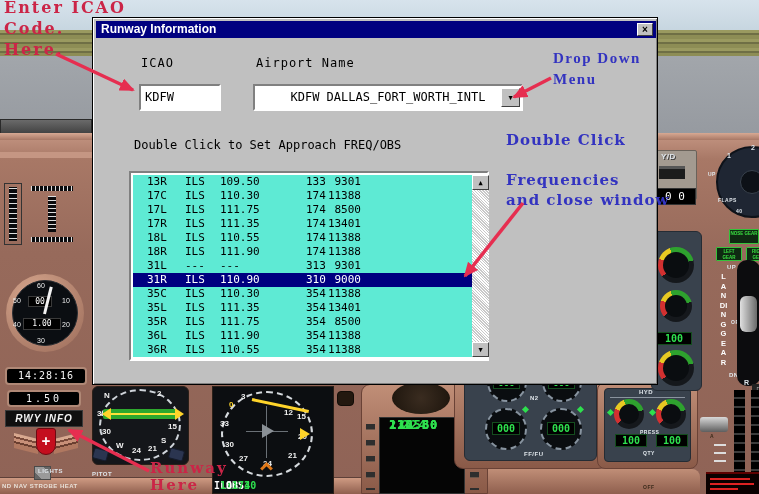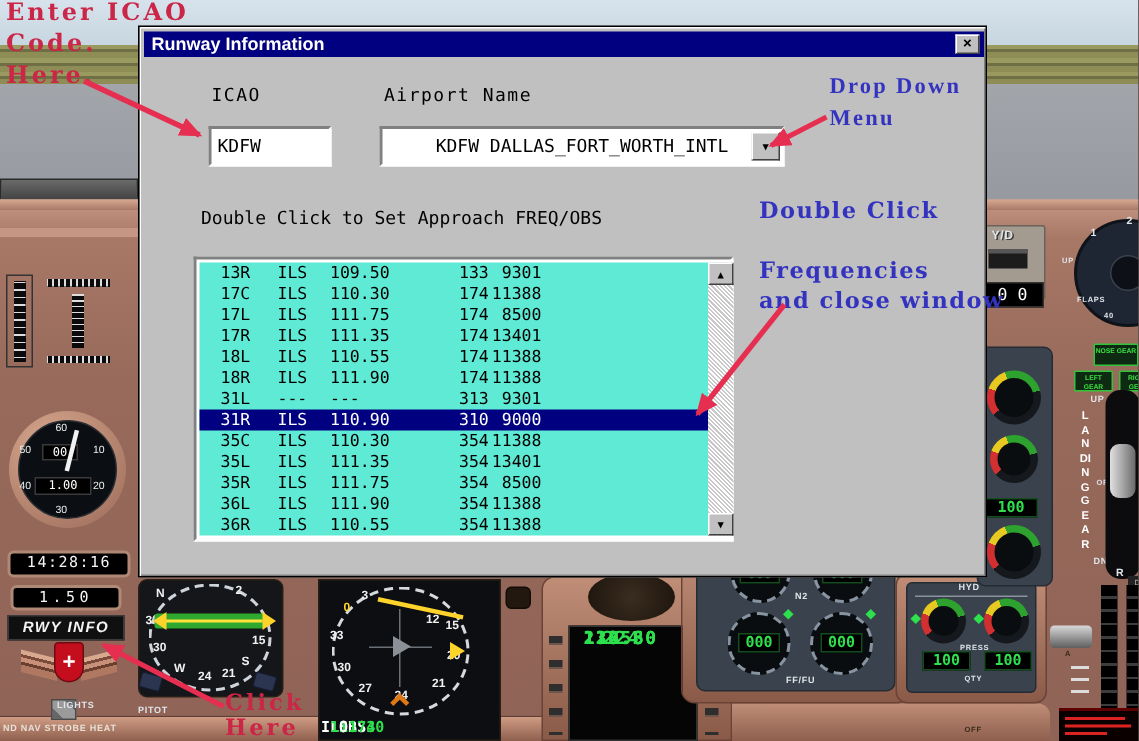--- a/index.html
+++ b/index.html
@@ -428,21 +428,21 @@
       <div class="sbar">
         <div class="sbtn" style="top:0"><span style="position:static">▲</span></div>
         <div class="sbtn" style="top:167px"><span style="position:static">▼</span></div>
       </div>
     </div>
   </div>
 
   <div class="ann red a1"><span style="position:static">Enter ICAO</span><br><span style="position:static">Code.</span><br><span style="position:static">Here.</span></div>
   <div class="ann blue a2"><span style="position:static">Drop Down</span><br><span style="position:static">Menu</span></div>
   <div class="ann blue a3"><span style="position:static">Double Click</span><br><br><span style="position:static">Frequencies</span><br><span style="position:static">and close window</span></div>
-  <div class="ann red a4"><span style="position:static">Click</span><br><span style="position:static">Here</span></div>
+  <div class="ann red a4"><span style="position:static">Runway</span><br><span style="position:static">Here</span></div>
 
   <svg class="arrows" width="759" height="494">
     <defs>
       <marker id="ah" markerUnits="userSpaceOnUse" markerWidth="15" markerHeight="13" refX="13" refY="6.5" orient="auto">
         <path d="M0,0 L15,6.5 L0,13 z" fill="#e62e50"></path>
       </marker>
     </defs>
     <line x1="56" y1="54" x2="133" y2="90" stroke="#e62e50" stroke-width="3.5" marker-end="url(#ah)"></line>
     <line x1="551" y1="78" x2="514" y2="97" stroke="#e62e50" stroke-width="3.5" marker-end="url(#ah)"></line>
     <line x1="523" y1="203" x2="465" y2="276" stroke="#e62e50" stroke-width="3.5" marker-end="url(#ah)"></line>

